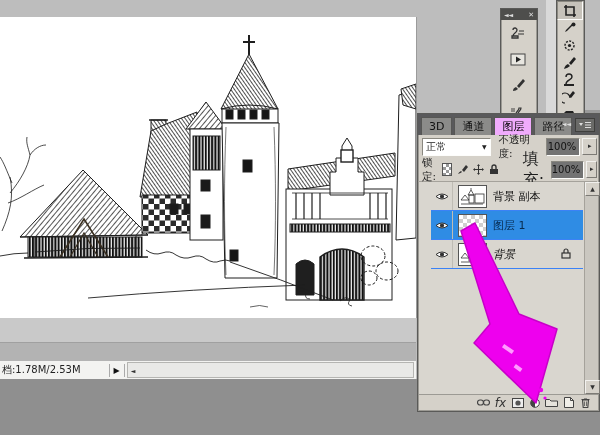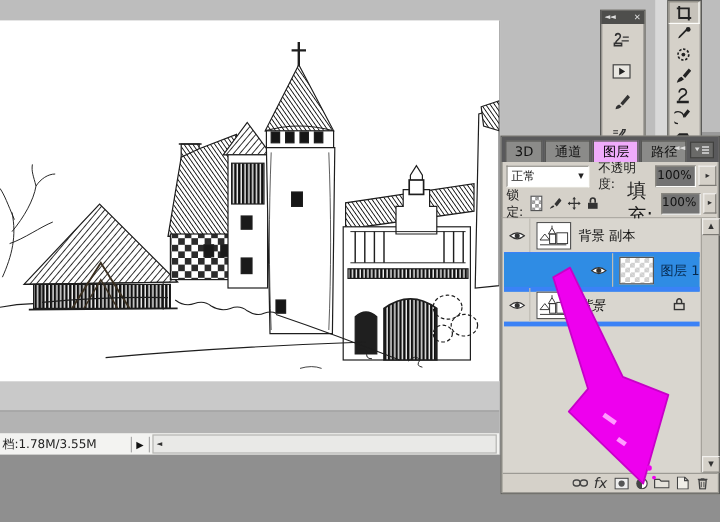--- a/index.html
+++ b/index.html
@@ -13,21 +13,21 @@
           border-right:1px solid #fdfdfb;border-bottom:1px solid #fdfdfb;background:#fff;text-align:right;}
   .panel-chrome{background:#d5d1c9;border:1px solid #5a5a58;box-shadow:0 0 0 1px #9c9a94 inset;}
   .lbl{font-size:11px;color:#1c1c1c;}
   .valbox{font-size:10px;color:#111;text-align:right;padding:2px 3px 0 0;background:#737373;}
   .spin{width:13px;height:16px;background:#d5d1c9;font-size:7px;color:#333;
         text-align:center;line-height:15px;}
   .tab{height:17px;margin-top:4px;padding:0 7px;font-size:11px;line-height:17px;
        color:#111;background:#8b8b89;border:1px solid #565654;border-bottom:none;
        display:inline-block;}
   .tab.active{background:#f0abfc;color:#000;}
-  .layer-row{position:absolute;left:1px;right:15px;height:28px;border-bottom:4px solid #3b82f6;
+  .layer-row{position:absolute;left:12px;right:15px;height:28px;border-bottom:1px solid #3b82f6;
              display:flex;align-items:center;}
   .eye-cell{width:21px;height:28px;border-right:1px solid #bfbcb4;display:flex;
             align-items:center;justify-content:center;flex:0 0 auto;}
   .thumb{width:27px;height:21px;margin-left:5px;border:1px solid #555;background:#fff;flex:0 0 auto;}
   .thumb.checker{background-image:
       linear-gradient(45deg,#cfcfcf 25%,transparent 25%,transparent 75%,#cfcfcf 75%),
       linear-gradient(45deg,#cfcfcf 25%,transparent 25%,transparent 75%,#cfcfcf 75%);
       background-size:8px 8px;background-position:0 0,4px 4px;background-color:#fff;}
   .layer-name{font-size:11px;color:#0d0d0d;margin-left:6px;white-space:nowrap;}
   .row-selected{background:#2f8ce4;}
@@ -132,21 +132,21 @@
         <path d="M298,276 q4,-5 8,0 q-2,6 4,6 M340,284 q6,-6 10,-1 q-4,5 2,6" stroke-width="0.8"></path>
         <path d="M250,290 q10,-3 18,0" stroke-width="0.7"></path>
       </g>
     </svg>
   </div>
 
   <div class="abs" style="left:0;top:318px;width:416px;height:24px;background:#c9c9c9;"></div>
   <div class="abs" style="left:0;top:342px;width:416px;height:19px;background:#b3b3b3;border-top:1px solid #a0a0a0;"></div>
 
   <div class="abs" style="left:0;top:361px;width:416px;height:18px;background:#f3f3f1;border-bottom:1px solid #7e7e7e;display:flex;align-items:center;">
-    <span style="font-size:10px;color:#222;padding-left:2px;white-space:nowrap;">档:1.78M/3.55M</span>
+    <span style="font-size:10px;color:#222;padding-left:2px;white-space:nowrap;">档:1.78M/2.53M</span>
     <span style="font-size:8px;color:#111;margin-left:28px;padding:2px 4px;border-left:1px solid #aaa;border-right:1px solid #aaa;">▶</span>
     <div style="flex:1;height:14px;margin:0 2px;background:#e9e9e7;border:1px solid #b5b5b2;display:flex;align-items:center;">
       <span style="font-size:6px;color:#333;padding:0 3px;">◄</span>
     </div>
   </div>
 
   <div class="abs" style="left:0;top:379px;width:600px;height:56px;background:#8f8f8f;"></div>
   <div class="abs" style="left:583px;top:110px;width:17px;height:269px;background:#9a9a9a;"></div>
 
   <div class="abs panel-chrome" style="left:500px;top:8px;width:36px;height:110px;">
@@ -301,21 +301,21 @@
                 <line x1="12" y1="4" x2="12" y2="2"></line>
                 <rect x="10" y="9" width="5" height="8"></rect>
                 <rect x="16" y="8" width="9" height="9"></rect>
                 <path d="M2,18 h22"></path>
               </g>
             </svg>
           </span>
         <span class="layer-name">背景 副本</span>
       </div>
 
-      <div class="layer-row row-selected" style="top:29px;justify-content:flex-end;">
+      <div class="layer-row row-selected" style="top:29px;">
         <span class="eye-cell">
           <svg width="14" height="9" viewBox="0 0 14 9">
               <path d="M1,4.5 Q7,-0.5 13,4.5 Q7,9.5 1,4.5 Z" fill="#fff" stroke="#333"></path>
               <circle cx="7" cy="4.5" r="2.1" fill="#333"></circle>
             </svg>
           </span>
         <span class="thumb checker"></span>
         <span class="layer-name">图层 1</span>
       </div>
 

